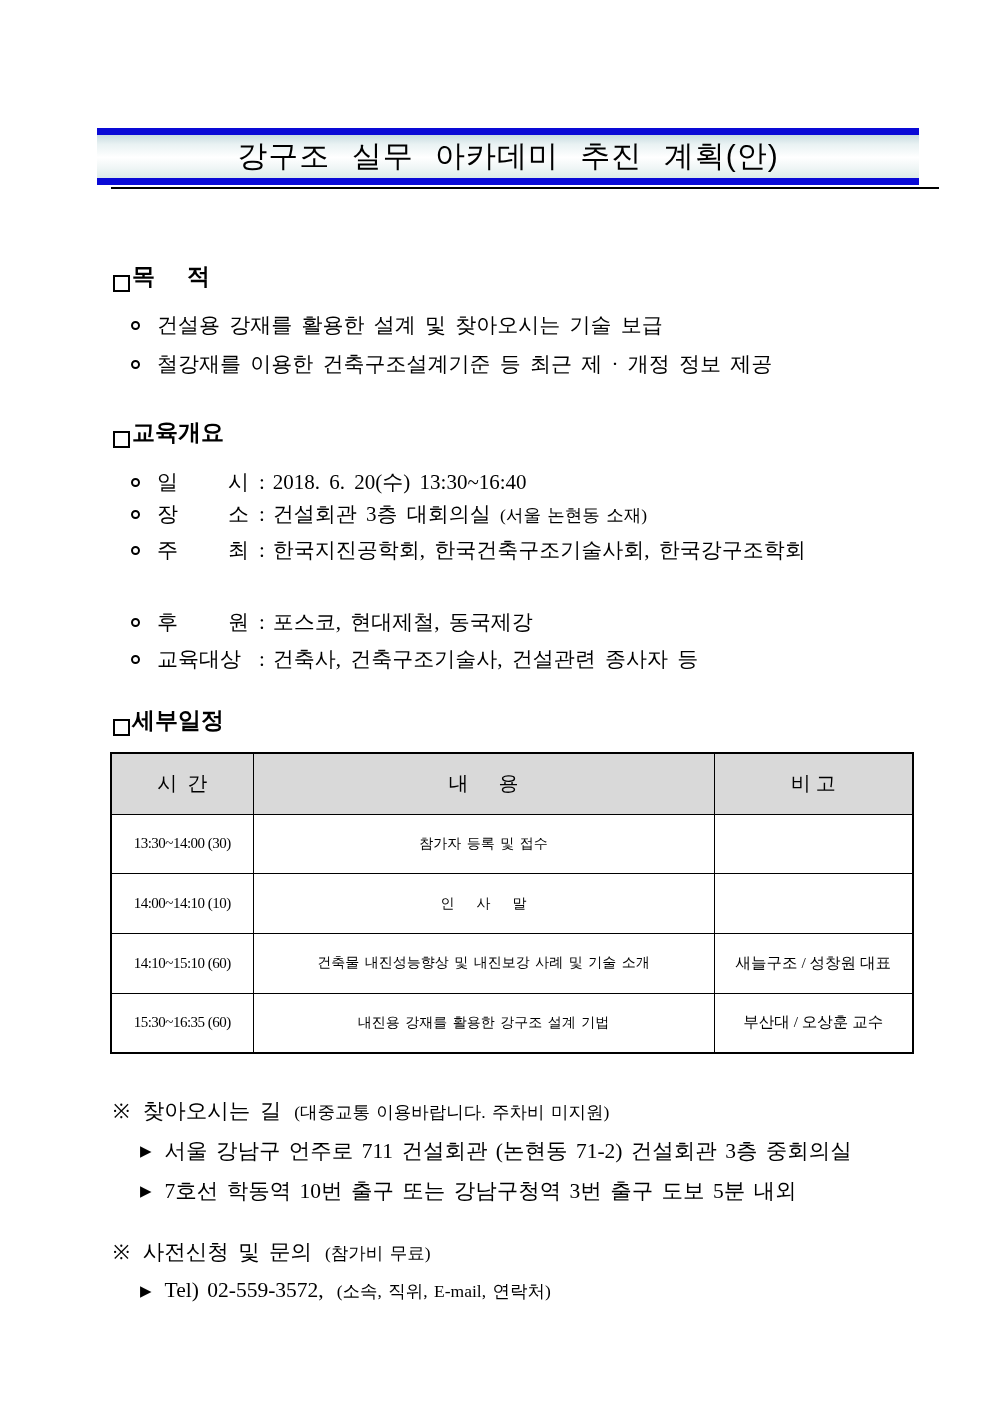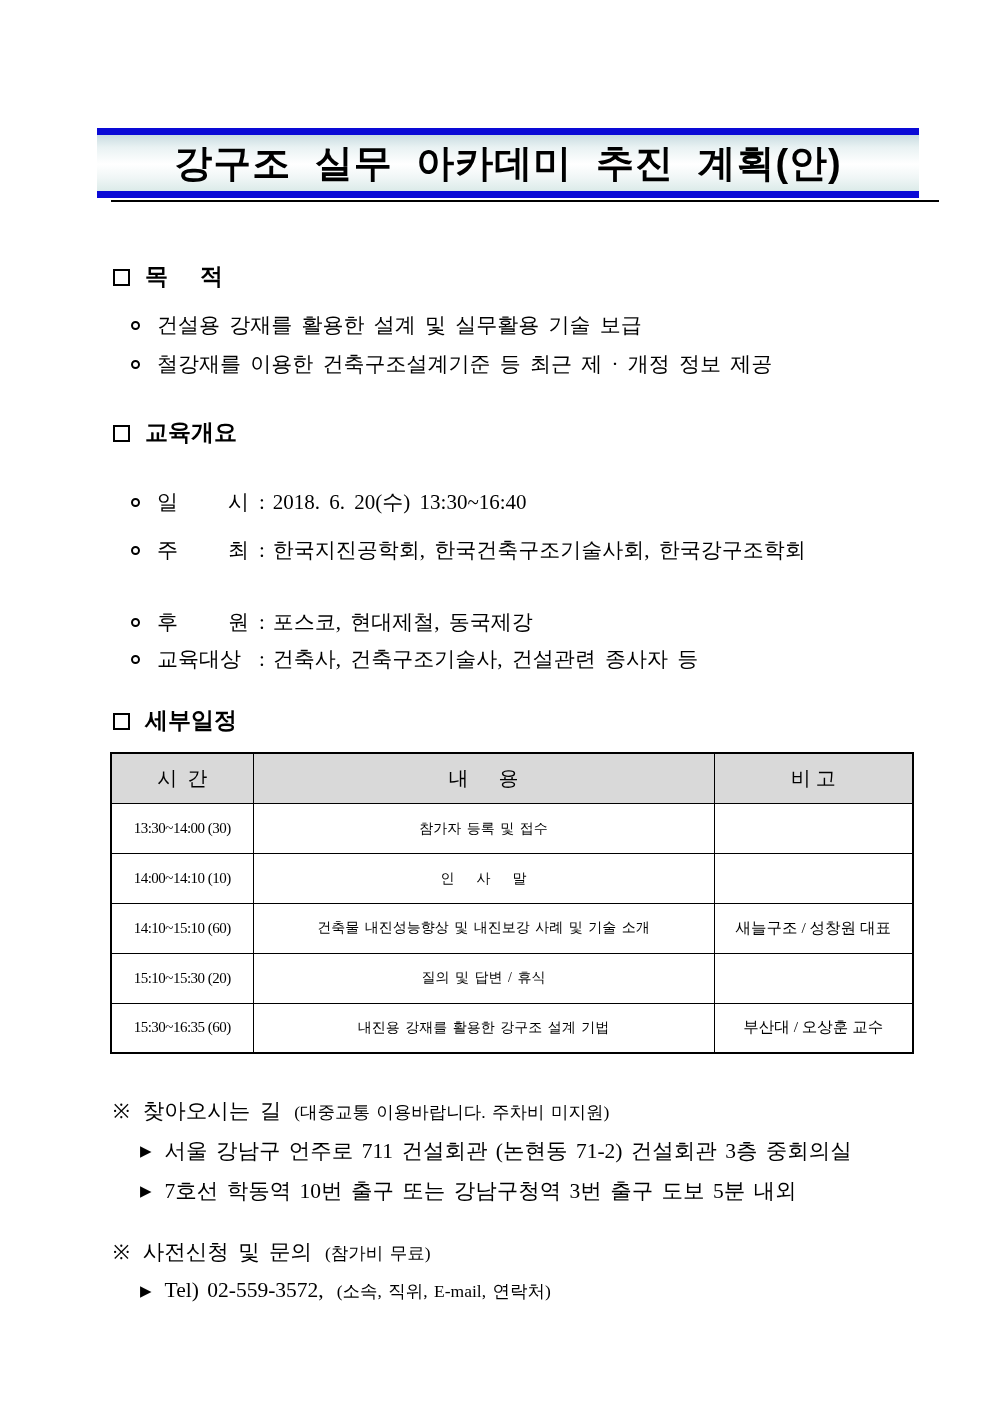--- a/index.html
+++ b/index.html
@@ -4,29 +4,29 @@
 <style>
   * { margin:0; padding:0; box-sizing:border-box; }
   html,body { background:#ffffff; }
   body { font-family:"Liberation Serif","DejaVu Serif",serif; color:#000; }
   .page { position:relative; width:992px; height:1403px; margin:0 auto; background:#fff; overflow:hidden; }
 
   
   .banner { position:absolute; top:128px; left:97px; width:822px; }
   .banner .bar { height:7px; background:#0a0ad6; }
   .banner-body {
-    height:56px; display:flex; align-items:center; justify-content:center;
+    height:43px; display:flex; align-items:center; justify-content:center;
     background:linear-gradient(180deg,#c9dce1 0%,#e9f2f3 22%,#ffffff 52%,#f0f6f6 76%,#dcebe9 100%);
     font-family:"Liberation Sans","DejaVu Sans",sans-serif;
-    font-weight:bold; font-size:38px; letter-spacing:1px; word-spacing:12px;
+    font-weight:normal; font-size:30px; letter-spacing:1px; word-spacing:12px;
   }
   .banner-shadow { position:absolute; top:calc(100% + 2px); left:14px; width:calc(100% + 6px); height:2px; background:#000; }
 
   
-  .sec { position:absolute; left:113px; display:flex; align-items:center; gap:15px;
+  .sec { position:absolute; left:113px; display:flex; align-items:flex-end; gap:2px;
          font-family:"Liberation Sans","DejaVu Sans",sans-serif; font-weight:bold; font-size:23px; }
   .sq { width:17px; height:17px; border:2px solid #000; flex:none; margin-top:1px; }
   .jh { display:inline-block; width:78px; text-align:justify; text-align-last:justify; white-space:nowrap; }
 
   
   .bullet-item { position:absolute; left:131px; display:flex; align-items:center; gap:17px;
                  font-size:21px; word-spacing:4px; white-space:nowrap; }
   .circ { width:9px; height:9px; border:2px solid #000; border-radius:50%; flex:none; }
 
   .ov-label { display:inline-block; width:92px; text-align:justify; text-align-last:justify; white-space:nowrap; }
@@ -69,35 +69,39 @@
     <div class="bar"></div>
     <div class="banner-shadow"></div>
   </div>
 
   <div class="sec" style="top:261px">
     <span class="sq"></span>
     <span class="jh">목 적</span>
   </div>
   <div class="bullet-item" style="top:311px">
     <span class="circ"></span>
-    <span>건설용 강재를 활용한 설계 및 실무활용 기술 보급</span>
+    <span>건설용 강재를 활용한 설계 및 찾아오시는 기술 보급</span>
   </div>
   <div class="bullet-item" style="top:350px">
     <span class="circ"></span>
     <span>철강재를 이용한 건축구조설계기준 등 최근 제 · 개정 정보 제공</span>
   </div>
 
   <div class="sec" style="top:417px">
     <span class="sq"></span>
     <span>교육개요</span>
   </div>
 
-  <div class="bullet-item" style="top:488px">
+  <div class="bullet-item" style="top:468px">
     <span class="circ"></span>
     <span><span class="ov-label">일 시</span><span class="colon">:</span><span>2018. 6. 20(수) 13:30~16:40</span></span>
+  </div>
+  <div class="bullet-item" style="top:500px">
+    <span class="circ"></span>
+    <span><span class="ov-label">장 소</span><span class="colon">:</span><span>건설회관 3층 대회의실</span> <span class="small-note">(서울 논현동 소재)</span></span>
   </div>
   <div class="bullet-item" style="top:536px">
     <span class="circ"></span>
     <span><span class="ov-label">주 최</span><span class="colon">:</span><span>한국지진공학회, 한국건축구조기술사회, 한국강구조학회</span></span>
   </div>
   <div class="bullet-item" style="top:645px">
     <span class="circ"></span>
     <span><span class="ov-label">교육대상</span><span class="colon">:</span><span>건축사, 건축구조기술사, 건설관련 종사자 등</span></span>
   </div>
   <div class="bullet-item" style="top:608px">
@@ -131,25 +135,20 @@
       <td class="c-time">14:00~14:10 (10)</td>
       <td class="c-content">인    사    말</td>
       <td class="c-note"></td>
     </tr>
     <tr>
       <td class="c-time">14:10~15:10 (60)</td>
       <td class="c-content">건축물 내진성능향상 및 내진보강 사례 및 기술 소개</td>
       <td class="c-note">새늘구조 / 성창원 대표</td>
     </tr>
     <tr>
-      <td class="c-time">15:10~15:30 (20)</td>
-      <td class="c-content">질의 및 답변 / 휴식</td>
-      <td class="c-note"></td>
-    </tr>
-    <tr>
       <td class="c-time">15:30~16:35 (60)</td>
       <td class="c-content">내진용 강재를 활용한 강구조 설계 기법</td>
       <td class="c-note">부산대 / 오상훈 교수</td>
     </tr>
   </tbody>
     </table>
 
   <div class="note-head" style="top:1096px">
     <span class="marker">※</span>
     <span>찾아오시는 길</span>

